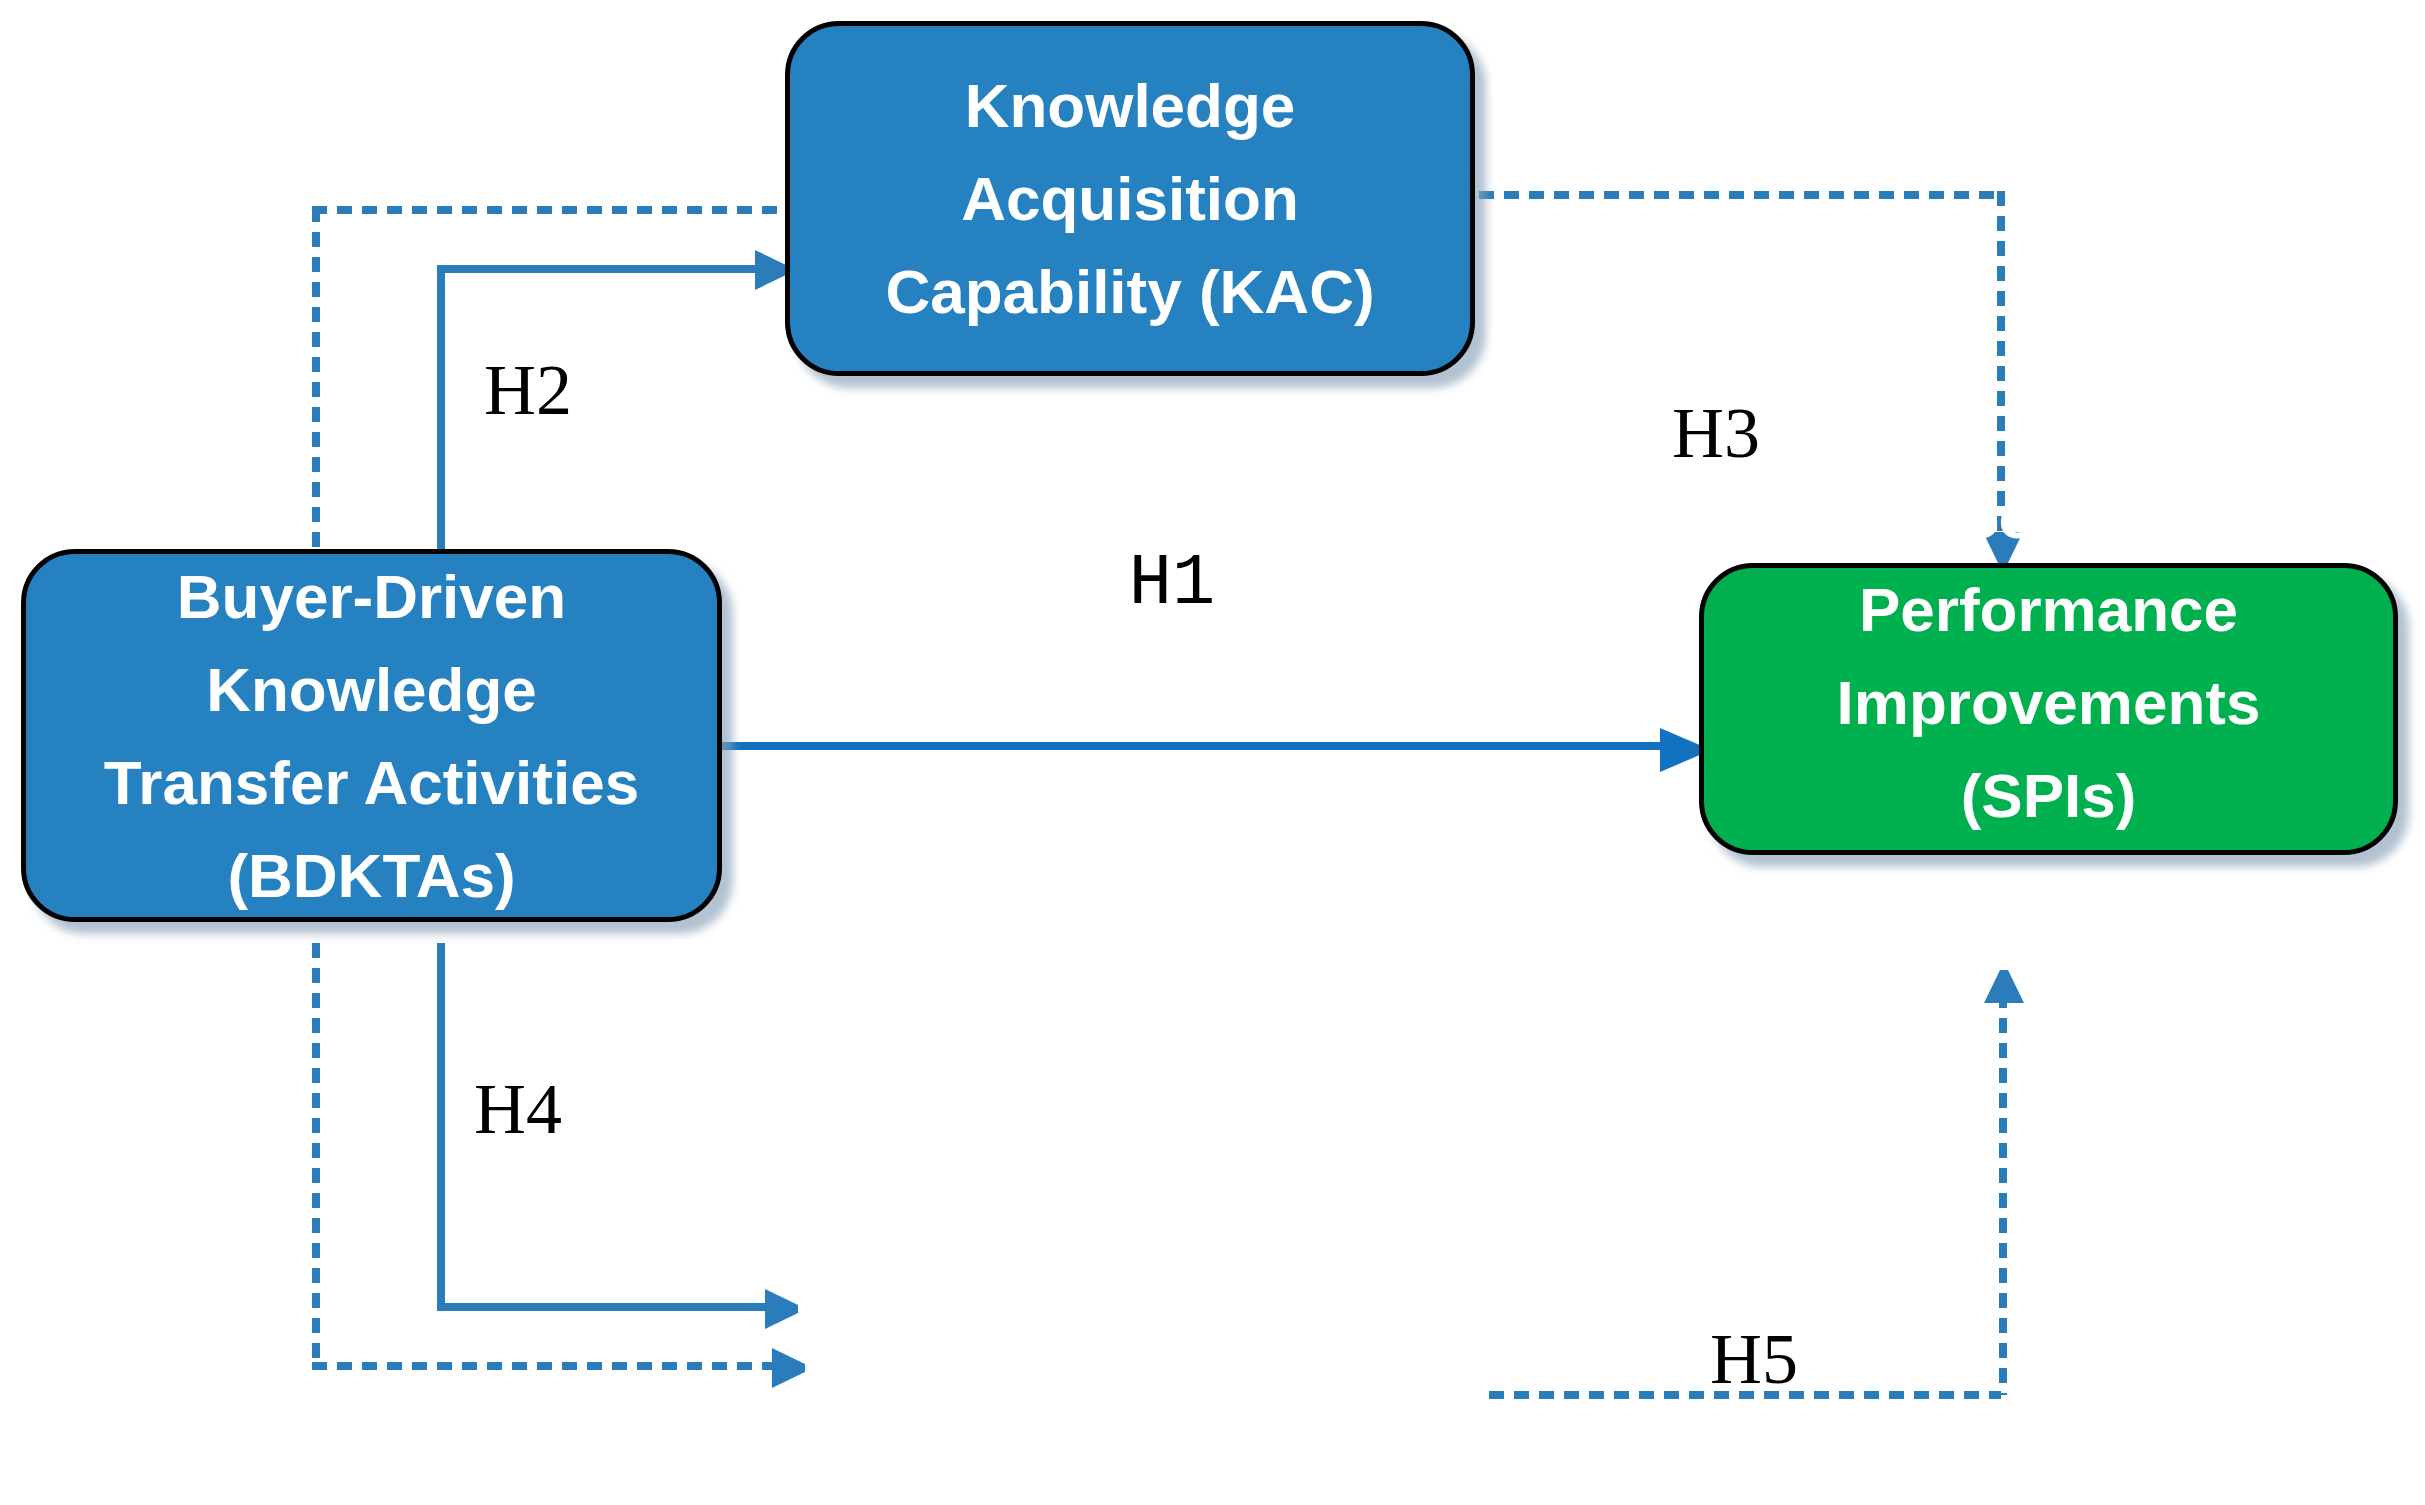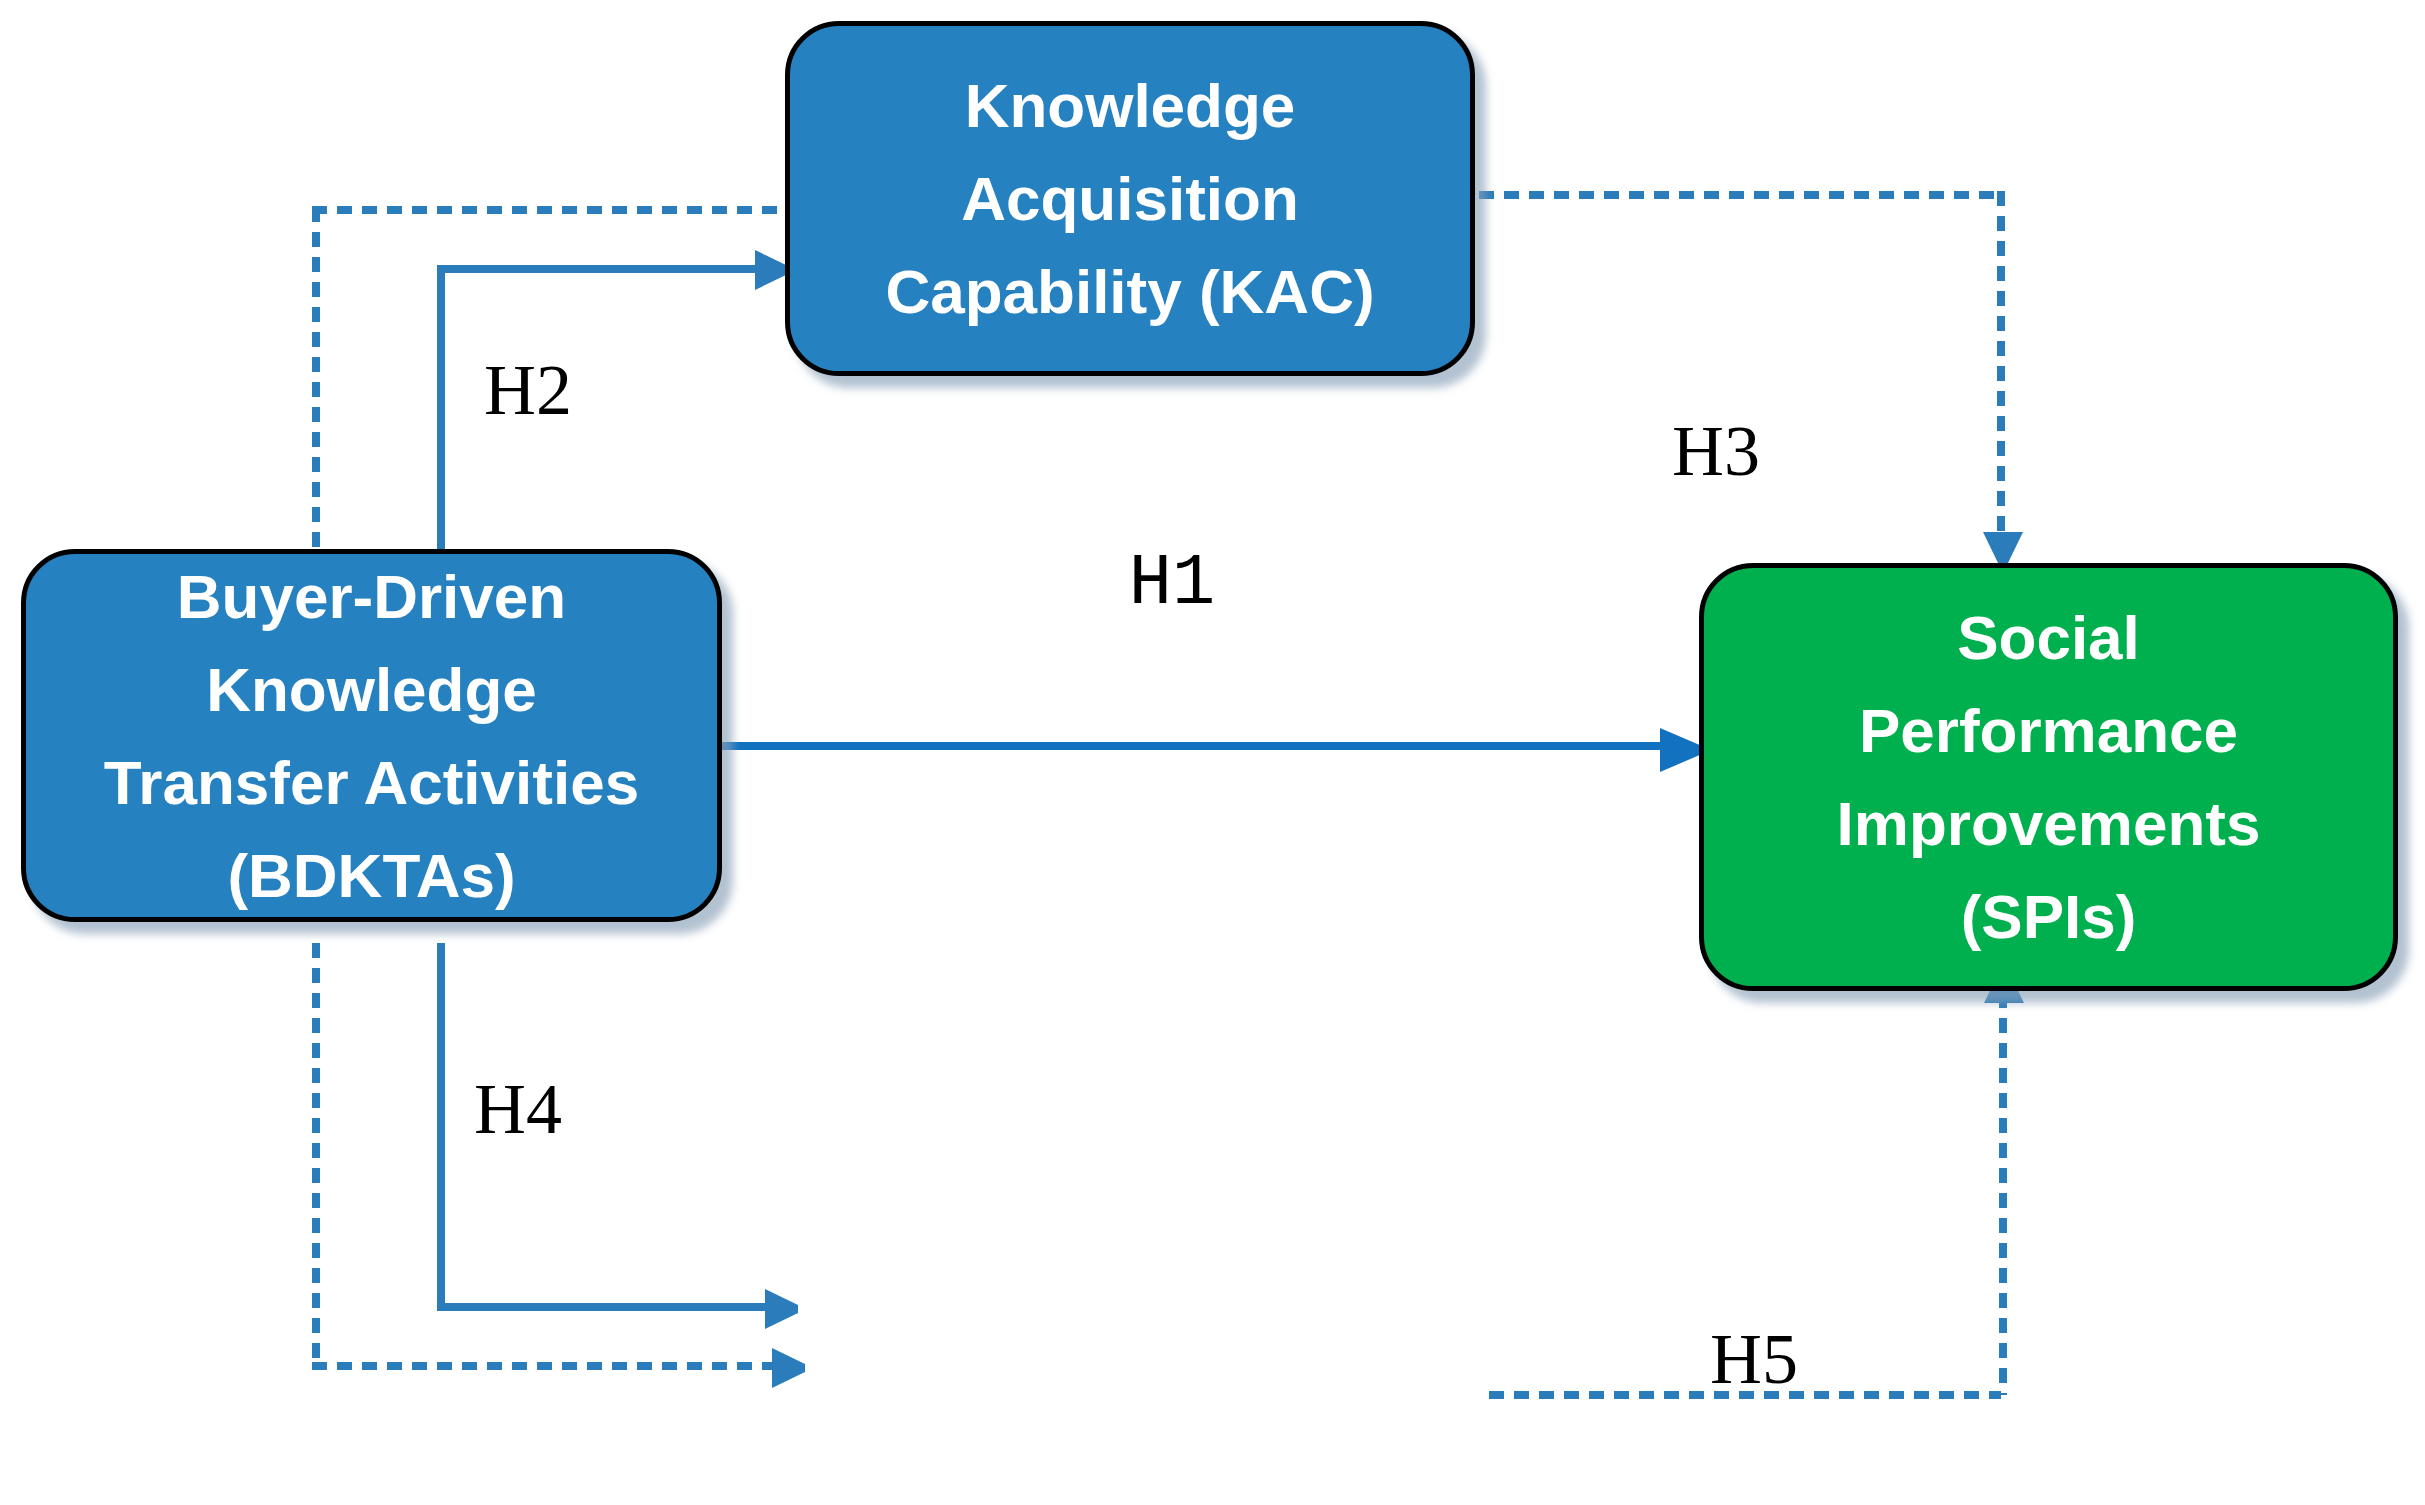--- a/index.html
+++ b/index.html
@@ -45,21 +45,21 @@
     white-space: pre-line;
     box-shadow: 10.2px 11.4px 8px var(--shadow);
     z-index: 2;
   }
   .node.blue  { background: var(--blue-fill); }
   .node.green { background: var(--green-fill); }
 
   #node-kac    { left: 781px; top: 17px;   width: 690px; height: 355px; }
   #node-bdktas { left: 17px;   top: 545px;  width: 701px; height: 373px; }
   #node-iem    { left: 795px; top: 1090px; width: 690px; height: 398px; }
-  #node-spis   { left: 1695px; top: 559px;  width: 699px; height: 428px; }
+  #node-spis   { left: 1695px; top: 559px;  width: 699px; height: 292px; align-items: flex-end; }
 
   
   .seg { position: absolute; z-index: 1; }
   .solid-h { height: 4px;  background: var(--line); }
   .solid-v { width: 4px;   background: var(--line); }
   .dash-h  { height: 4px;  background: repeating-linear-gradient(90deg,  var(--line) 0 14.8px, transparent 14.8px 25px); }
   .dash-v  { width: 4px;   background: repeating-linear-gradient(180deg, var(--line) 0 14.8px, transparent 14.8px 25px); }
 
   .tri { position: absolute; width: 0; height: 0; border-style: solid; border-color: transparent; z-index: 1; }
   .tri.right { border-top-width: 16px; border-bottom-width: 16px; border-left-width: 33px;  border-right-width: 0; border-left-color: var(--line); }
@@ -100,21 +100,21 @@
     position: absolute;
     font-family: "Liberation Serif", serif;
     font-size: 72px;
     color: var(--label);
     transform: translate(-50%, -50%);
     z-index: 3;
     white-space: nowrap;
   }
   #label-h1 { left: 1168px; top: 580px; font-family: Liberation Mono, monospace; }
   #label-h2 { left: 524px;  top: 386px; }
-  #label-h3 { left: 1712px; top: 447px; }
+  #label-h3 { left: 1712px; top: 429px; }
   #label-h4 { left: 514px;  top: 1105px; }
   #label-h5 { left: 1750px; top: 1355px; }
 </style>
 </head>
 <body>
 
 <div id="canvas">
 
   <div class="seg dash-v" id="h3-v-left"></div>
   <div class="seg dash-h" id="h3-h-left"></div>

